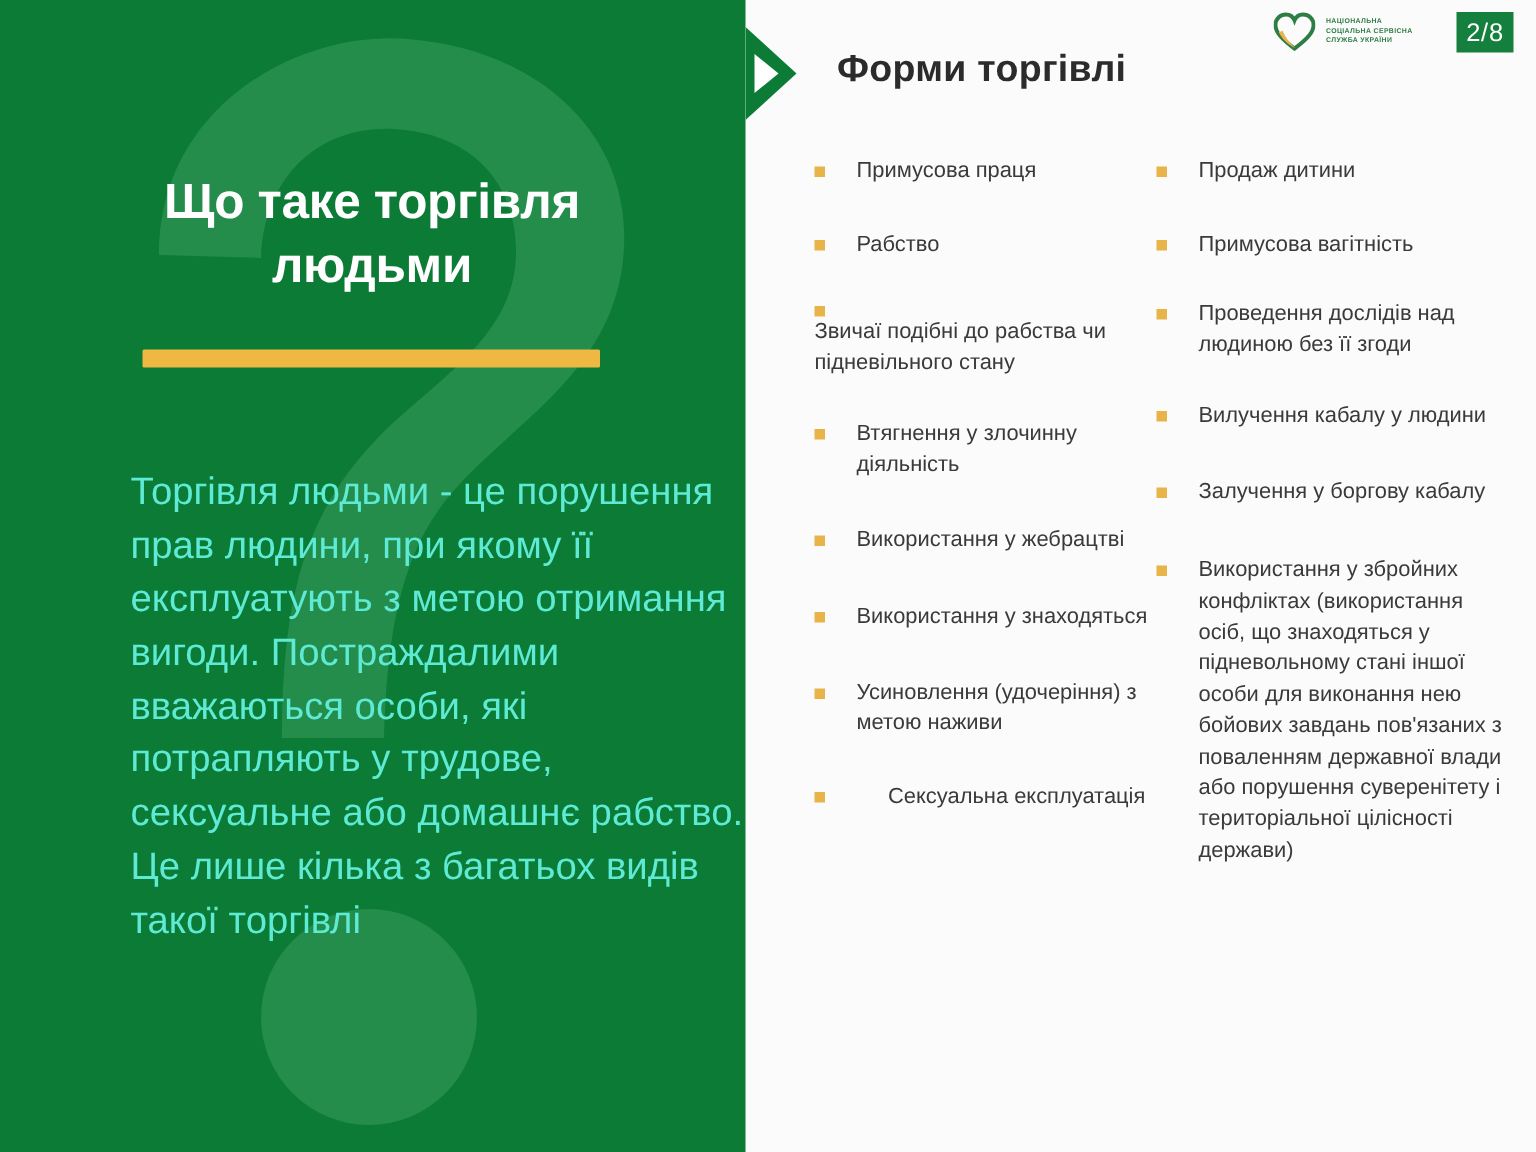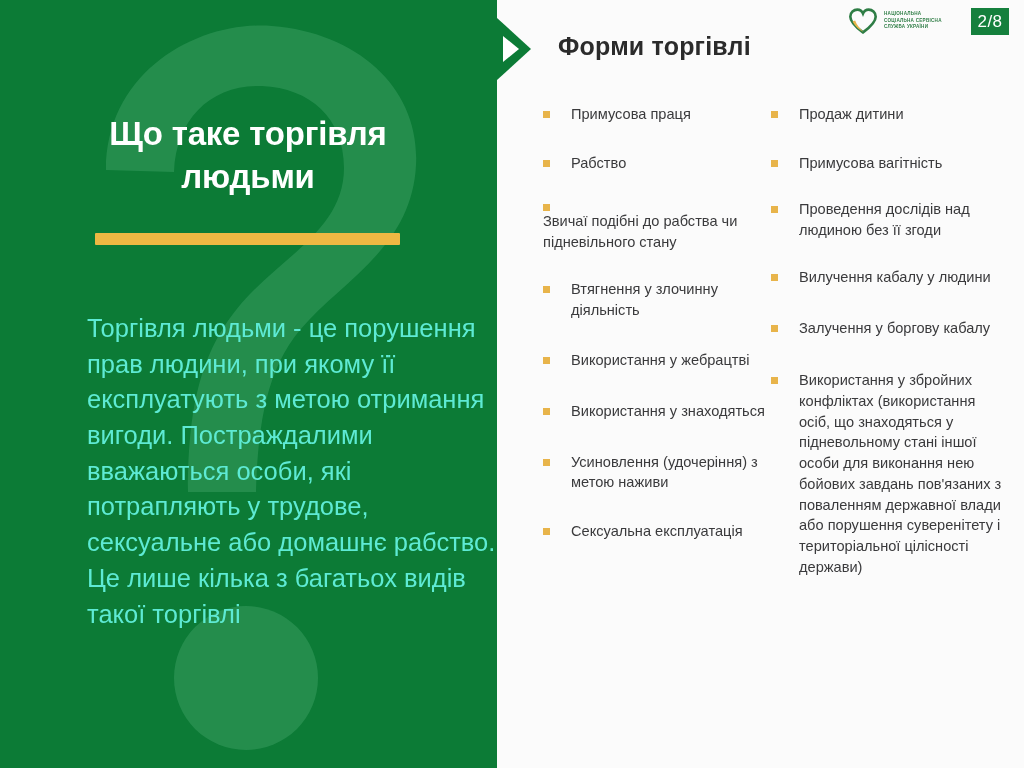--- a/index.html
+++ b/index.html
@@ -224,21 +224,21 @@
         <span class="bullet-text">Використання у жебрацтві</span>
       </div>
       <div class="bullet-item" style="margin-top: 30px;">
         <span class="bullet-sq"></span>
         <span class="bullet-text">Використання у знаходяться</span>
       </div>
       <div class="bullet-item" style="margin-top: 30px;">
         <span class="bullet-sq"></span>
         <span class="bullet-text">Усиновлення (удочеріння) з метою наживи</span>
       </div>
-      <div class="bullet-item" style="margin-top: 28px;">
+      <div class="bullet-item" style="margin-top: 28px; gap: 21px;">
         <span class="bullet-sq"></span>
         <span class="bullet-text">Сексуальна експлуатація</span>
       </div>
     </div>
   <div class="col col-right" id="col-right">
       <div class="bullet-item">
         <span class="bullet-sq"></span>
         <span class="bullet-text">Продаж дитини</span>
       </div>
       <div class="bullet-item" style="margin-top: 28px;">

